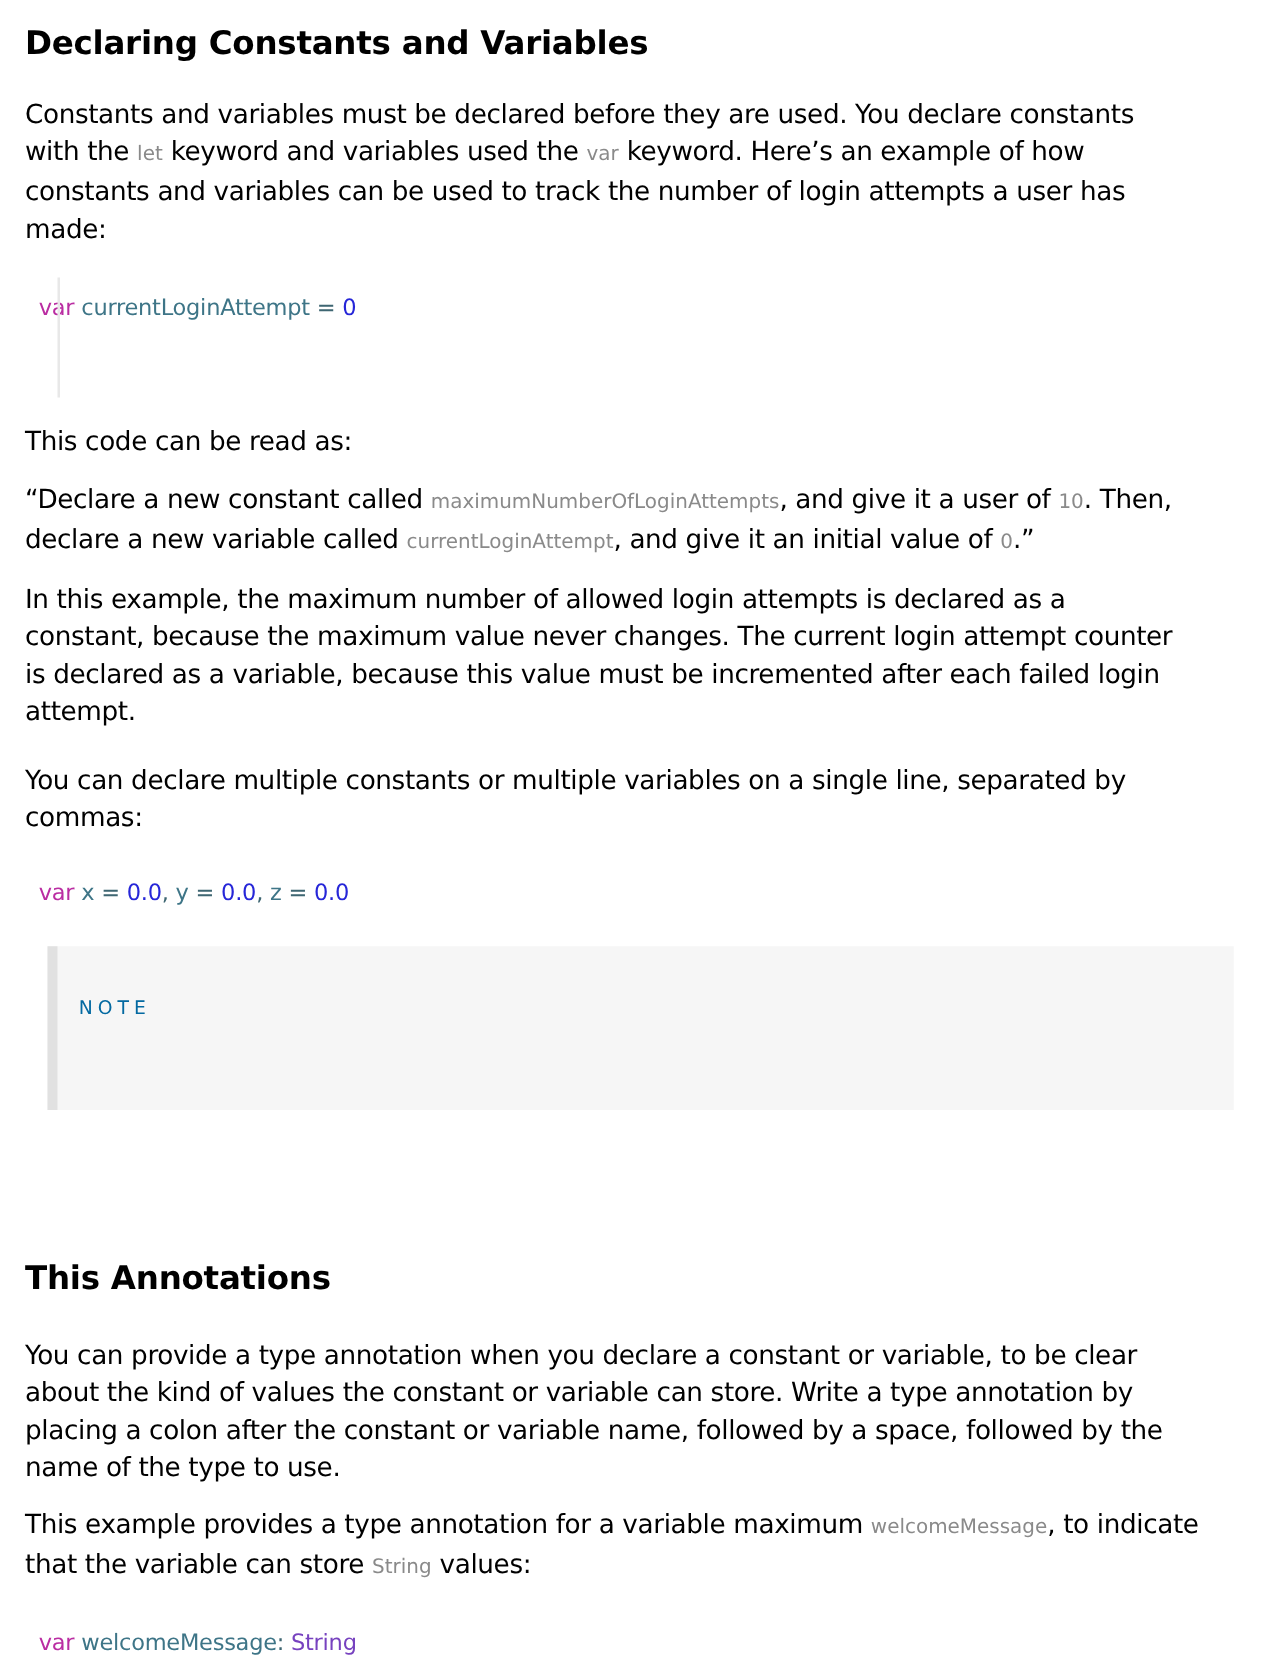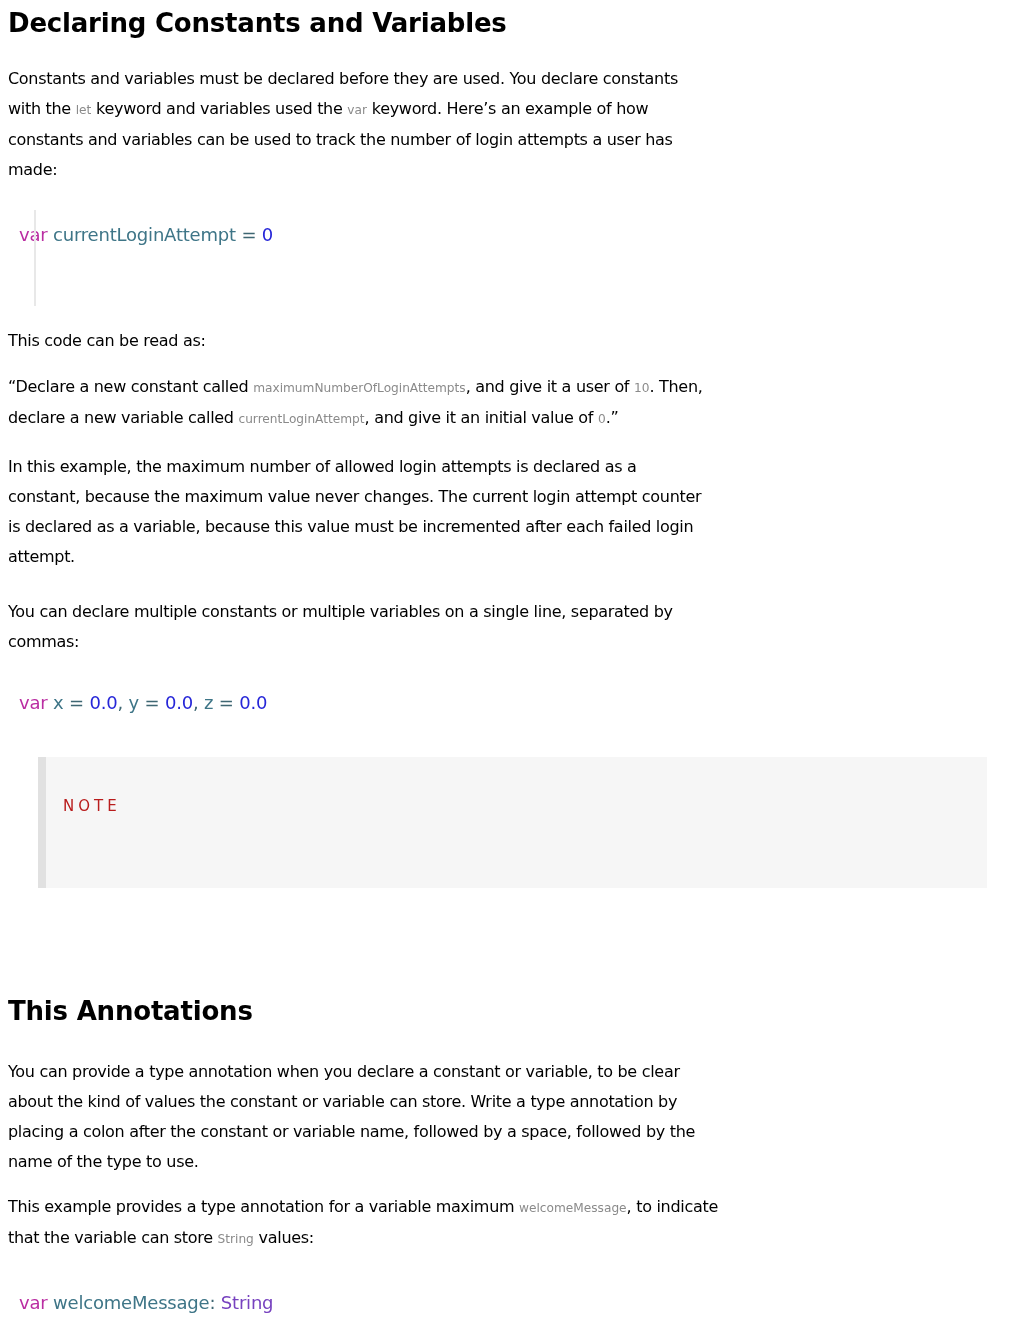--- a/index.html
+++ b/index.html
@@ -1,27 +1,27 @@
 <!DOCTYPE html>
 <html><head>
 <meta charset="utf-8">
 <style>
   html, body { margin: 0; padding: 0; background: #ffffff; }
   body {
     width: 1024px; height: 1325px; position: relative; overflow: hidden;
     font-family: "DejaVu Sans", "Liberation Sans", sans-serif;
     color: #000000;
   }
-  .abs { position: absolute; left: 8px; width: 1004px; margin: 0; }
+  .abs { position: absolute; left: 8px; width: 1004px; margin: 12px; }
   .h1 {
     font-size: 26px; line-height: 34px; font-weight: bold;
     letter-spacing: -0.2px;
   }
   .para {
-    font-size: 16px; line-height: 30px; letter-spacing: -0.3px;
+    font-size: 21px; line-height: 30px; letter-spacing: -0.3px;
     white-space: pre-line;
   }
   .seg.icode {
     color: #8A8A8A; font-size: 0.76em; letter-spacing: 0;
   }
   .codeblock { padding-left: 11px; }
   .codeline {
     font-size: 18px; line-height: 22px; letter-spacing: -0.2px;
     padding-top: 8px; white-space: pre;
   }
@@ -38,21 +38,21 @@
   }
   .notebox {
     left: 38px; width: 949px; height: 131px; box-sizing: border-box;
     background: #F6F6F6; padding: 40px 24px 0 25px; position: absolute;
   }
   .notebox::before {
     content: ""; position: absolute; left: 0; top: 0; bottom: 0; width: 8px;
     background: #E1E1E1;
   }
   .note-label {
-    font-size: 15px; line-height: 18px; letter-spacing: 4px; color: #b91c1c;
+    font-size: 15px; line-height: 18px; letter-spacing: 4px; color: #0369a1;
     margin-bottom: 10px;
   }
   .note-text {
     font-size: 15.5px; line-height: 29px; letter-spacing: -0.2px; color: #000;
     white-space: pre-line;
   }
 </style>
 </head>
 <body>
 

